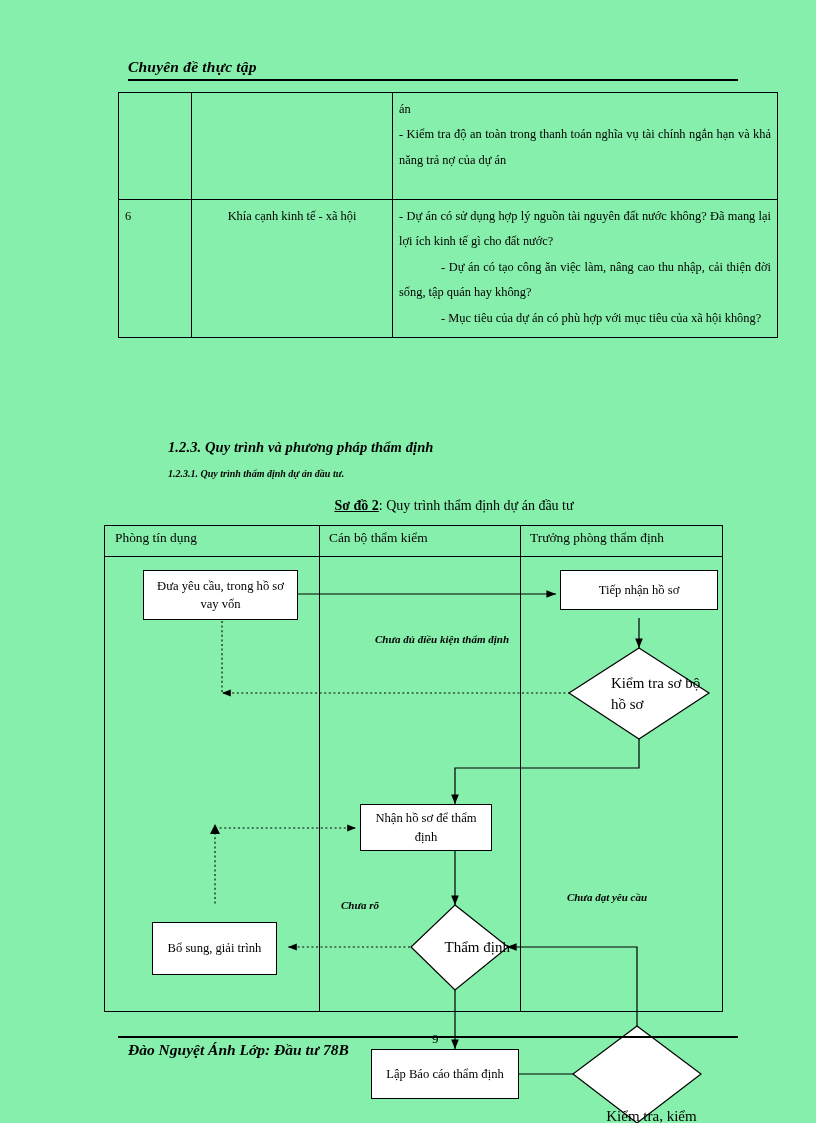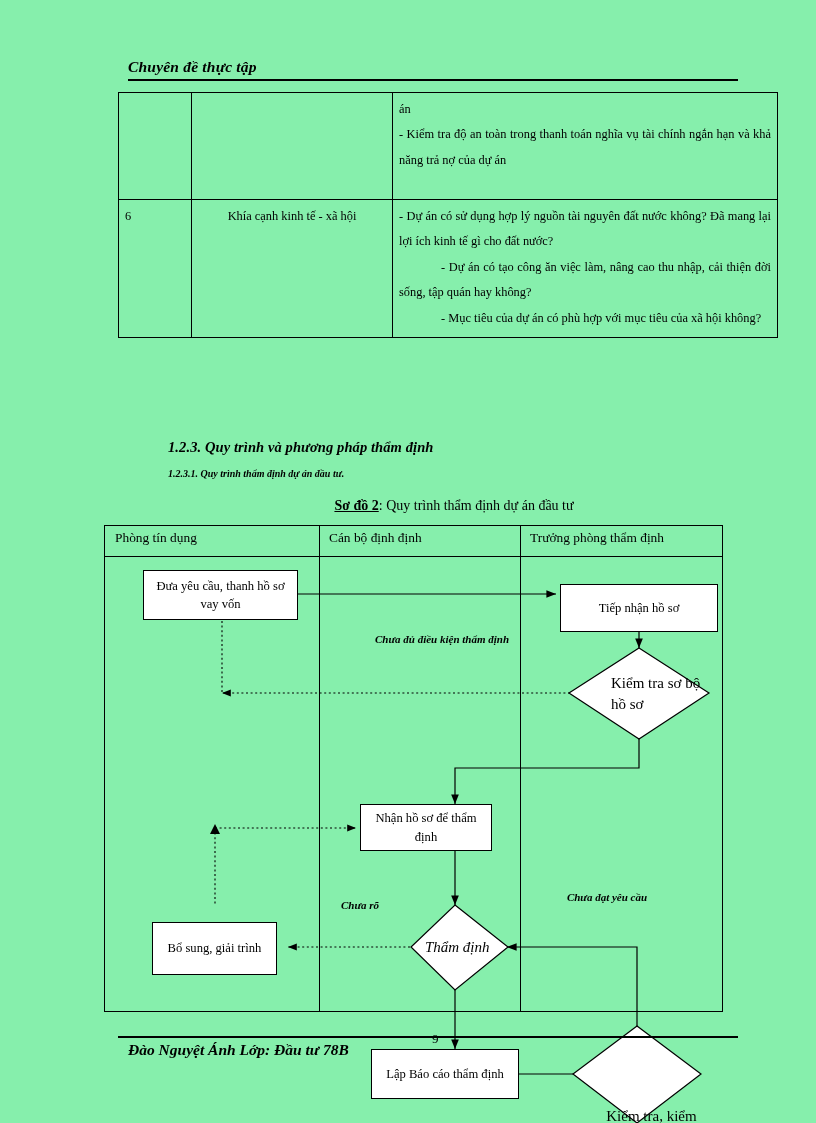--- a/index.html
+++ b/index.html
@@ -256,21 +256,21 @@
   <div class="heading-2">1.2.3.1. Quy trình thẩm định dự án đầu tư.</div>
   <div class="figure-caption">
     <span class="cap-label">Sơ đồ 2</span><span>: Quy trình thẩm định dự án đầu tư</span>
   </div>
 
   <div class="flow">
     <div class="flow-headrule"></div>
     <div class="flow-col-div d1"></div>
     <div class="flow-col-div d2"></div>
     <div class="flow-head h1">Phòng tín dụng</div>
-    <div class="flow-head h2">Cán bộ định định</div>
+    <div class="flow-head h2">Cán bộ thẩm kiểm</div>
     <div class="flow-head h3">Trưởng phòng thẩm định</div>
   </div>
 
   <svg class="flow-layer" width="816" height="1123">
     <defs>
       <marker id="arrowSolid" markerWidth="9" markerHeight="9" refX="8" refY="3.2" orient="auto" markerUnits="strokeWidth">
         <path d="M0,0 L8,3.2 L0,6.4 z" fill="#000"></path>
       </marker>
       <marker id="arrowDot" markerWidth="9" markerHeight="9" refX="8" refY="3.2" orient="auto" markerUnits="strokeWidth">
         <path d="M0,0 L8,3.2 L0,6.4 z" fill="#000"></path>
@@ -305,38 +305,38 @@
     <polygon points="639,648 709,693 639,739 569,693" fill="#ffffff" stroke="#000" stroke-width="1.2"></polygon>
 
     <polygon points="455,905 508,947 455,990 411,947" fill="#ffffff" stroke="#000" stroke-width="1.2"></polygon>
 
     <polygon points="637,1026 701,1074 637,1123 573,1074" fill="#ffffff" stroke="#000" stroke-width="1.2"></polygon>
   </svg>
 
   <div class="flow-layer">
 
     <div class="node-box" style="left:143px; top:570px; width:155px; height:50px;">
-      <span>Đưa yêu cầu, thanh hồ sơ vay vốn</span>
-    </div>
-
-    <div class="node-box" style="left:560px; top:584px; width:158px; height:48px;">
+      <span>Đưa yêu cầu, trong hồ sơ vay vốn</span>
+    </div>
+
+    <div class="node-box" style="left:560px; top:570px; width:158px; height:40px;">
       <span>Tiếp nhận hồ sơ</span>
     </div>
 
     <div class="node-diamond" style="left:569px; top:648px; width:140px; height:91px;">
       <div class="dia-label">
         <span>Kiểm tra sơ bộ hồ sơ</span>
       </div>
     </div>
 
     <div class="node-box" style="left:360px; top:804px; width:132px; height:47px;">
       <span>Nhận hồ sơ để thẩm định</span>
     </div>
 
-    <div class="node-diamond" style="left:399px; top:905px; width:97px; height:85px;font-style:italic;">
+    <div class="node-diamond" style="left:419px; top:905px; width:97px; height:85px;">
       <div class="dia-label" style="padding-left:20%; align-items:center;">
         <span>Thẩm định</span>
       </div>
     </div>
 
     <div class="node-box" style="left:371px; top:1049px; width:148px; height:50px;">
       <span>Lập Báo cáo thẩm định</span>
     </div>
 
     <div class="node-box" style="left:152px; top:922px; width:125px; height:53px;">

